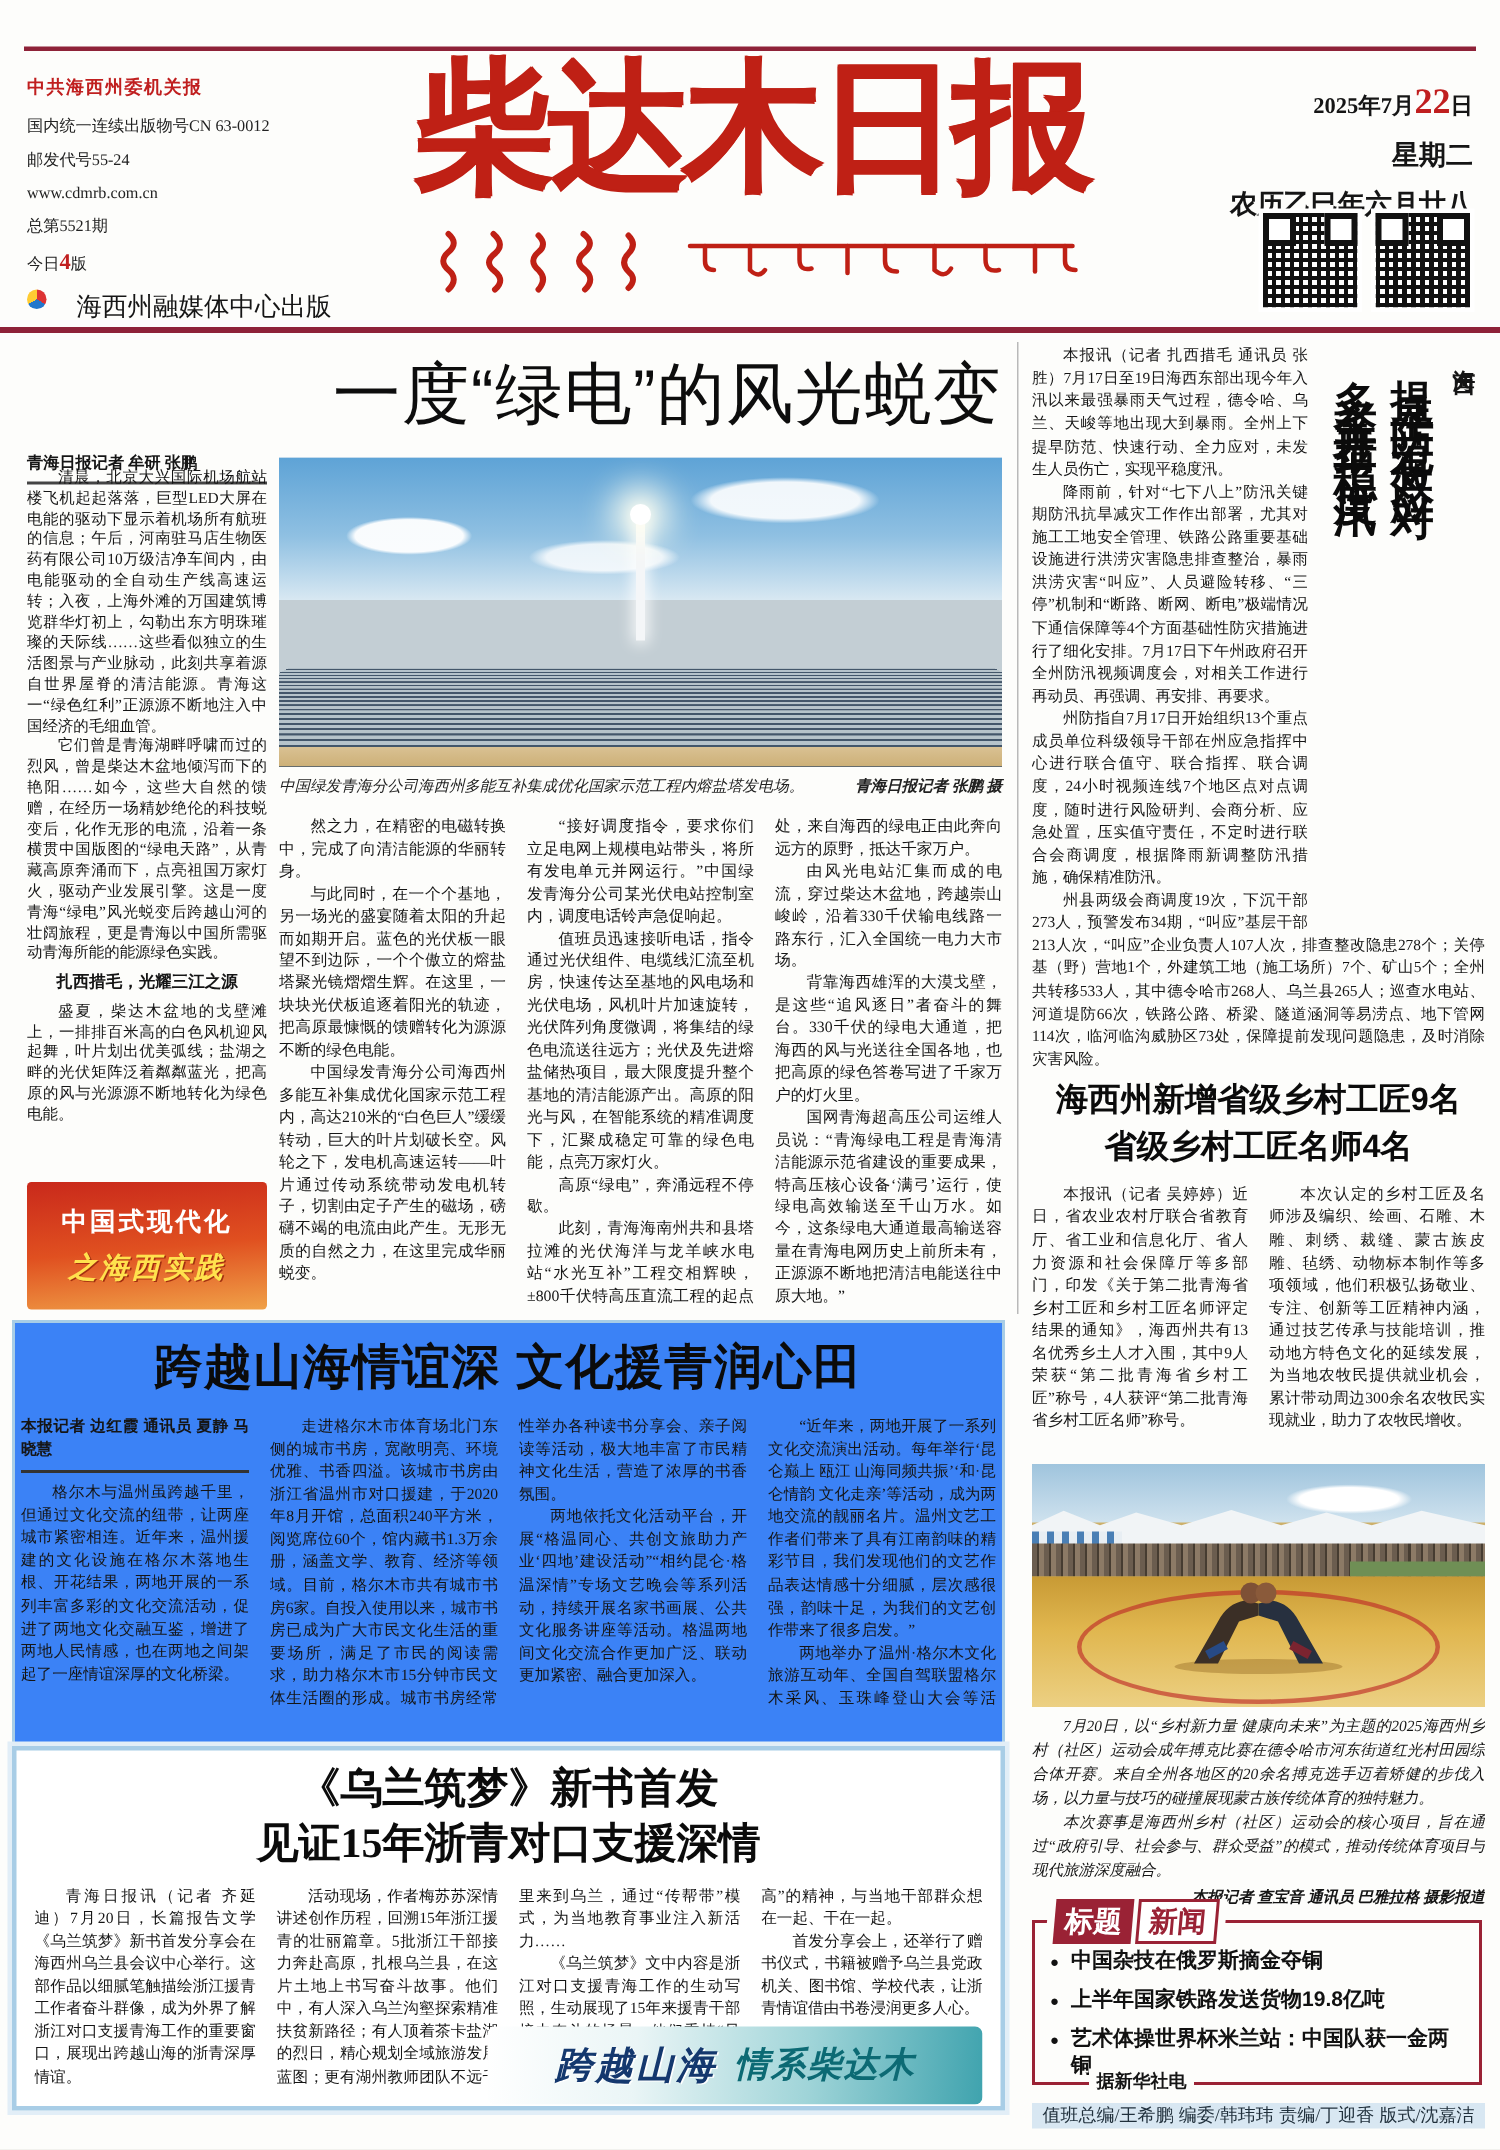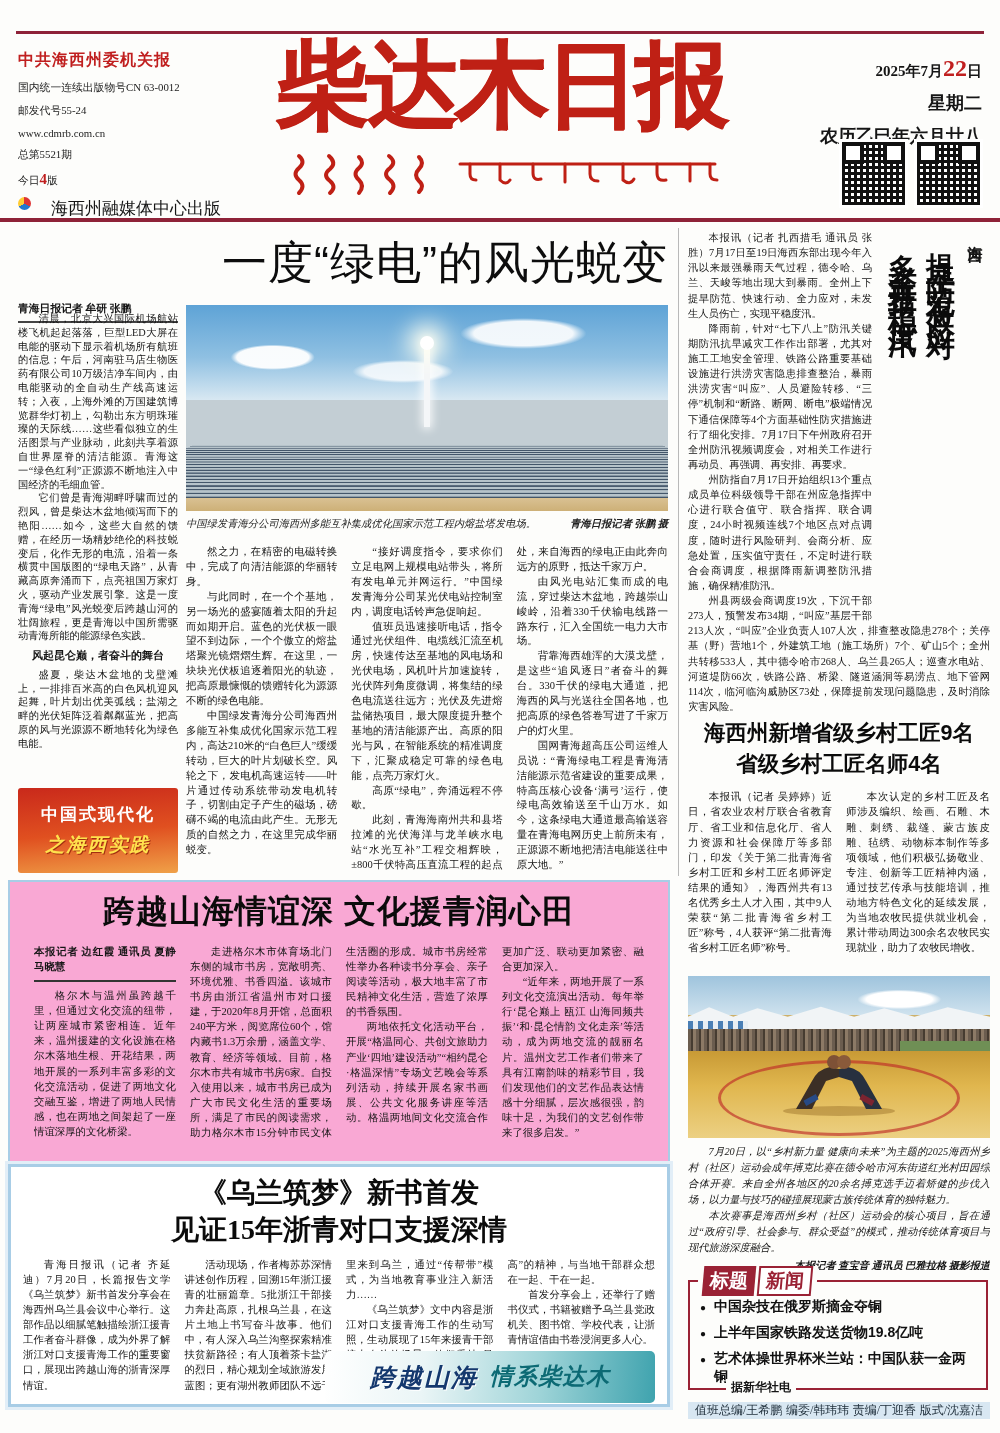--- a/index.html
+++ b/index.html
@@ -6,21 +6,21 @@
   .page{position:relative;width:1000px;height:1433px;margin:0 auto;background:#fdfdfb;
         overflow:hidden;font-family:"Liberation Serif","DejaVu Serif",serif;color:#151515;}
   .abs{position:absolute;}
   p{margin:0;text-indent:2em;text-align:justify;}
   .sans{font-family:"Liberation Sans","DejaVu Sans",sans-serif;}
 
   
   .rule-top{left:16px;right:16px;top:31px;height:3px;background:#8e2238;}
   .rule-head{left:0;right:0;top:218px;height:4px;background:#8e2238;}
   .hdr-left{left:18px;top:50px;width:220px;}
-  .hdr-agency{color:#c01f1f;font-weight:900;font-size:16px;margin-bottom:10px;letter-spacing:1px;}
+  .hdr-agency{color:#c01f1f;font-weight:900;font-size:12px;margin-bottom:10px;letter-spacing:1px;}
   .hdr-line{font-size:10.8px;margin-bottom:9px;color:#222;}
   .hdr-pages b{color:#c01f1f;font-size:15px;}
   .hdr-pub{font-size:17px;display:flex;align-items:flex-start;gap:20px;}
   .mini-logo{width:13px;height:13px;border-radius:50%;
     background:conic-gradient(#d33 0 120deg,#27c 120deg 240deg,#fc3 240deg 360deg);display:inline-block;}
   .masthead{left:240px;top:36px;width:520px;text-align:center;color:#bf2015;
     font-weight:900;font-size:94px;line-height:1.05;letter-spacing:-4px;white-space:nowrap;
     text-shadow:1px 0 0 #bf2015,0 1px 0 #bf2015;}
   .scripts{left:285px;top:152px;width:440px;height:46px;}
   .hdr-right{right:18px;top:55px;width:170px;text-align:right;}
@@ -121,22 +121,22 @@
   .hn-dot{font-size:10px;}
   .hn-src{position:absolute;bottom:-8px;left:36px;background:#fdfdfb;padding:0 5px;
     font-size:12px;font-weight:700;}
 
   
   .footer{left:688px;top:1402px;width:302px;height:17px;background:#d8e7f2;display:flex;
     align-items:center;justify-content:space-between;padding:0 7px;box-sizing:border-box;
     font-size:12px;color:#20303c;}
 
   
-  .box-culture{left:8px;top:880px;width:662px;height:293px;border:2px solid #a8cde6;background:#f9a8d4;
-    box-sizing:border-box;padding:8px 24px;}
+  .box-culture{left:8px;top:880px;width:662px;height:293px;border:2px solid #a8cde6;background:#3b82f6;
+    box-sizing:border-box;padding:8px 4px;}
   .culture-h{text-align:center;font-family:"Liberation Sans","DejaVu Sans",sans-serif;
     font-weight:900;font-size:32px;letter-spacing:1px;color:#0b0b0b;}
   .cols4{margin-top:10px;height:198px;overflow:hidden;column-count:4;column-gap:14px;
     font-size:10.4px;line-height:1.45;}
   .byline2{text-indent:0;font-weight:700;border-bottom:2px solid #333;padding-bottom:6px;margin-bottom:6px;}
 
   
   .box-book{left:8px;top:1164px;width:662px;height:243px;border:3px solid #a8cde6;background:#fff;
     box-sizing:border-box;padding:8px 12px;box-shadow:0 0 0 3px #e2eef7;}
   .book-h{text-align:center;font-weight:900;font-size:28px;line-height:1.32;color:#0b0b0b;}
@@ -207,21 +207,21 @@
   </div>
 
   <div class="abs rule-head"></div>
 
   <div class="abs main-headline">一度“绿电”的风光蜕变</div>
   <div class="abs byline-main">青海日报记者 牟研 张鹏</div>
 
   <div class="abs col1">
     <p>清晨，北京大兴国际机场航站楼飞机起起落落，巨型LED大屏在电能的驱动下显示着机场所有航班的信息；午后，河南驻马店生物医药有限公司10万级洁净车间内，由电能驱动的全自动生产线高速运转；入夜，上海外滩的万国建筑博览群华灯初上，勾勒出东方明珠璀璨的天际线……这些看似独立的生活图景与产业脉动，此刻共享着源自世界屋脊的清洁能源。青海这一“绿色红利”正源源不断地注入中国经济的毛细血管。</p>
     <p>它们曾是青海湖畔呼啸而过的烈风，曾是柴达木盆地倾泻而下的艳阳……如今，这些大自然的馈赠，在经历一场精妙绝伦的科技蜕变后，化作无形的电流，沿着一条横贯中国版图的“绿电天路”，从青藏高原奔涌而下，点亮祖国万家灯火，驱动产业发展引擎。这是一度青海“绿电”风光蜕变后跨越山河的壮阔旅程，更是青海以中国所需驱动青海所能的能源绿色实践。</p>
-    <p class="subhead">风起昆仑巅，者奋斗的舞台</p>
+    <p class="subhead">扎西措毛，光耀三江之源</p>
     <p>盛夏，柴达木盆地的戈壁滩上，一排排百米高的白色风机迎风起舞，叶片划出优美弧线；盐湖之畔的光伏矩阵泛着粼粼蓝光，把高原的风与光源源不断地转化为绿色电能。</p>
   </div>
 
   <div class="abs photo-solar">
     <div class="ps-sky"></div>
     <div class="ps-field"></div>
     <div class="ps-tower"></div>
     <div class="ps-glow"></div>
     <div class="ps-sand"></div>
   </div>

